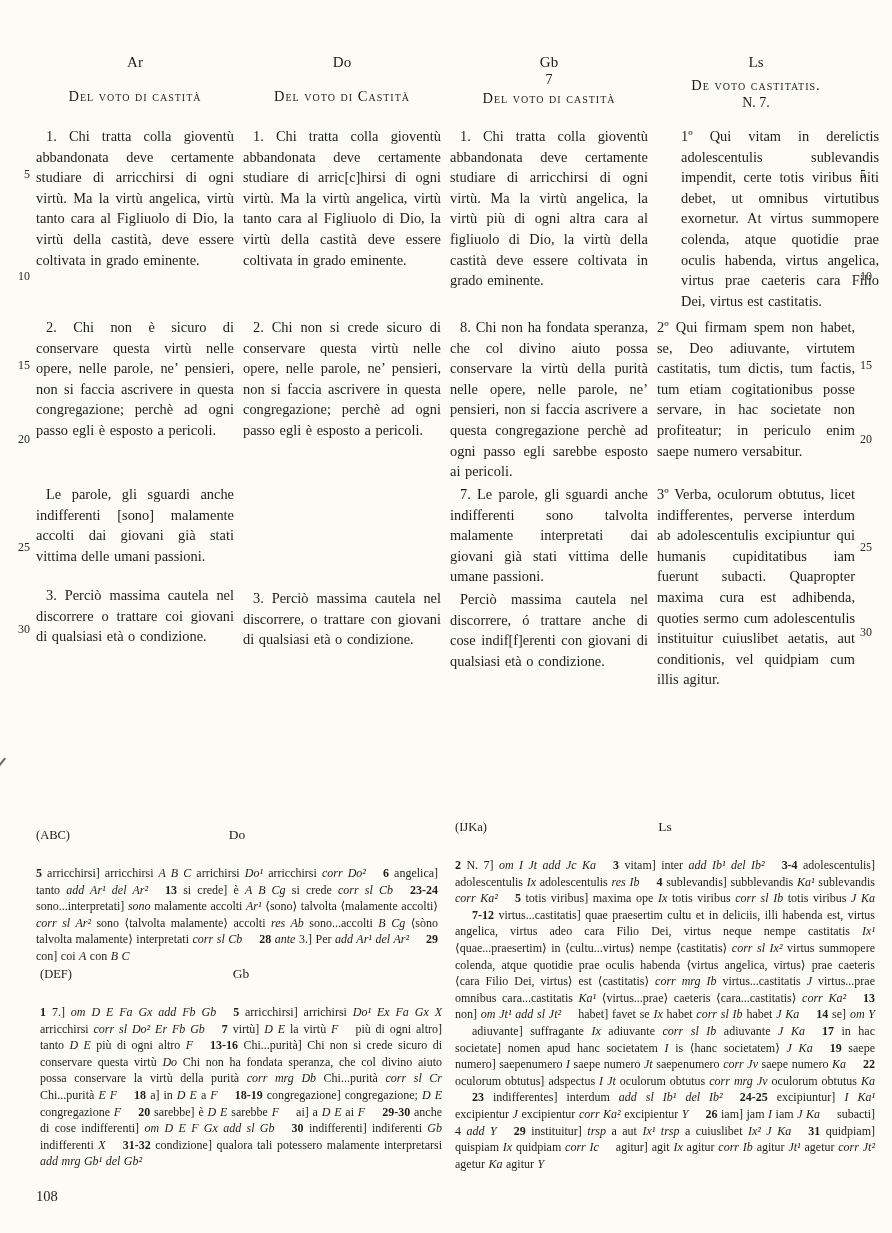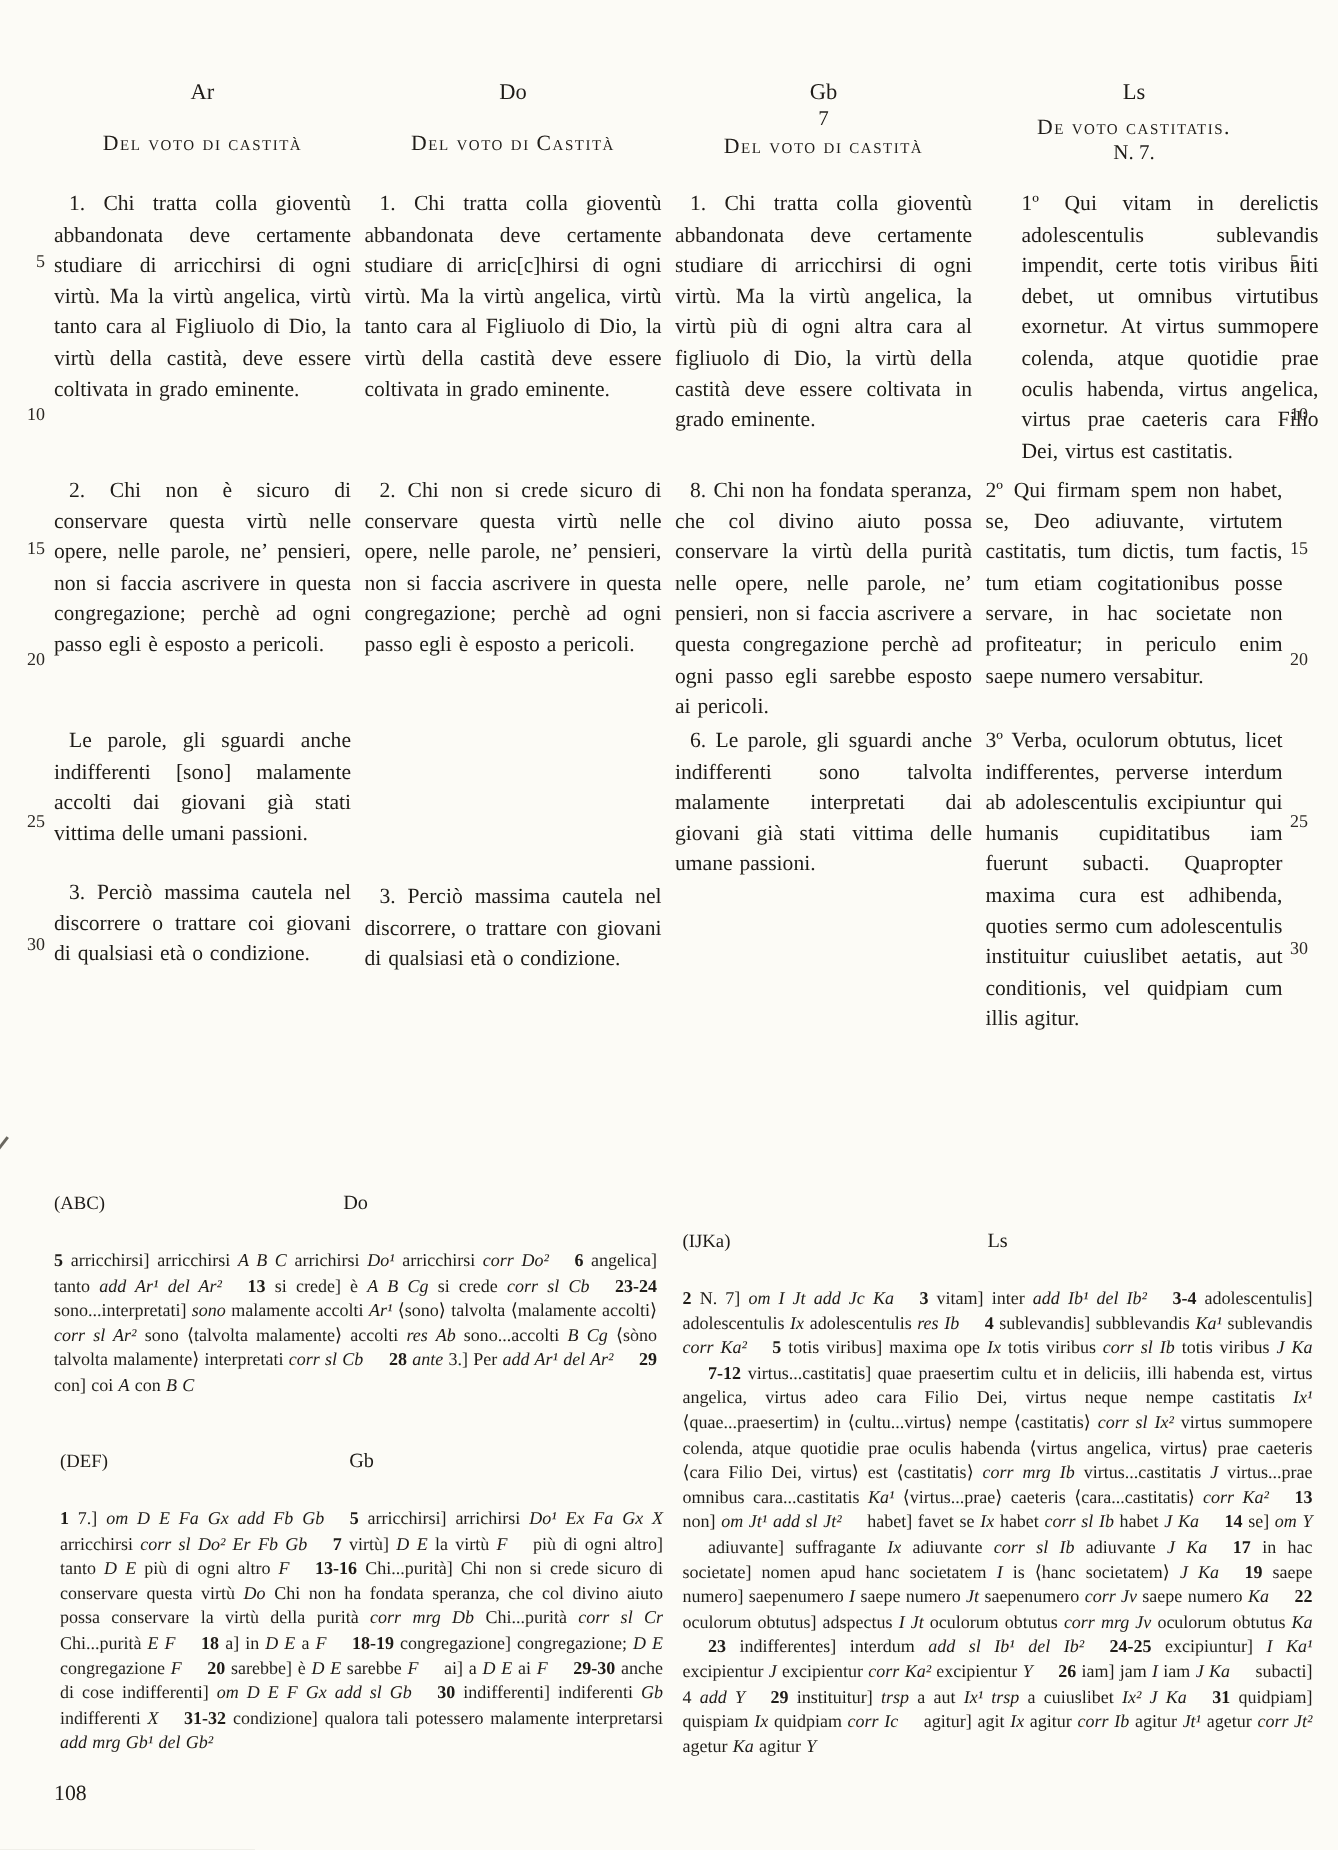--- a/index.html
+++ b/index.html
@@ -61,21 +61,22 @@
   <div class="para ind" style="left:36px; top:317px;">2. Chi non è sicuro di conservare questa virtù nelle opere, nelle parole, ne’ pensieri, non si faccia ascrivere in questa congregazione; perchè ad ogni passo egli è esposto a pericoli.</div>
   <div class="para ind" style="left:36px; top:484px;">Le parole, gli sguardi anche indifferenti [sono] malamente accolti dai giovani già stati vittima delle umani passioni.</div>
   <div class="para ind" style="left:36px; top:585px;">3. Perciò massima cautela nel discorrere o trattare coi giovani di qualsiasi età o condizione.</div>
 
   <div class="para ind" style="left:243px; top:126px;">1. Chi tratta colla gioventù abbandonata deve certamente studiare di arric[c]hirsi di ogni virtù. Ma la virtù angelica, virtù tanto cara al Figliuolo di Dio, la virtù della castità deve essere coltivata in grado eminente.</div>
   <div class="para ind" style="left:243px; top:317px;">2. Chi non si crede sicuro di conservare questa virtù nelle opere, nelle parole, ne’ pensieri, non si faccia ascrivere in questa congregazione; perchè ad ogni passo egli è esposto a pericoli.</div>
   <div class="para ind" style="left:243px; top:588px;">3. Perciò massima cautela nel discorrere, o trattare con giovani di qualsiasi età o condizione.</div>
 
   <div class="para ind" style="left:450px; top:126px;">1. Chi tratta colla gioventù abbandonata deve certamente studiare di arricchirsi di ogni virtù. Ma la virtù angelica, la virtù più di ogni altra cara al figliuolo di Dio, la virtù della castità deve essere coltivata in grado eminente.</div>
   <div class="para ind" style="left:450px; top:317px;">8. Chi non ha fondata speranza, che col divino aiuto possa conservare la virtù della purità nelle opere, nelle parole, ne’ pensieri, non si faccia ascrivere a questa congregazione perchè ad ogni passo egli sarebbe esposto ai pericoli.</div>
-  <div class="para ind" style="left:450px; top:484px;">6. Le parole, gli sguardi anche indifferenti sono talvolta malamente interpretati dai giovani già stati vittima delle umane passioni.</div>
+  <div class="para ind" style="left:450px; top:484px;">7. Le parole, gli sguardi anche indifferenti sono talvolta malamente interpretati dai giovani già stati vittima delle umane passioni.</div>
+  <div class="para ind" style="left:450px; top:589px;">Perciò massima cautela nel discorrere, ó trattare anche di cose indif[f]erenti con giovani di qualsiasi età o condizione.</div>
 
   <div class="para" style="left:657px; top:126px;margin-left:24px;">1º Qui vitam in derelictis adolescentulis sublevandis impendit, certe totis viribus niti debet, ut omnibus virtutibus exornetur. At virtus summopere colenda, atque quotidie prae oculis habenda, virtus angelica, virtus prae caeteris cara Filio Dei, virtus est castitatis.</div>
   <div class="para" style="left:657px; top:317px;">2º Qui firmam spem non habet, se, Deo adiuvante, virtutem castitatis, tum dictis, tum factis, tum etiam cogitationibus posse servare, in hac societate non profiteatur; in periculo enim saepe numero versabitur.</div>
   <div class="para" style="left:657px; top:484px;">3º Verba, oculorum obtutus, licet indifferentes, perverse interdum ab adolescentulis excipiuntur qui humanis cupiditatibus iam fuerunt subacti. Quapropter maxima cura est adhibenda, quoties sermo cum adolescentulis instituitur cuiuslibet aetatis, aut conditionis, vel quidpiam cum illis agitur.</div>
 
   <div class="lnum left" style="left:8px; top:167px;">5</div>
   <div class="lnum left" style="left:8px; top:269px;">10</div>
   <div class="lnum left" style="left:8px; top:358px;">15</div>
   <div class="lnum left" style="left:8px; top:432px;">20</div>
   <div class="lnum left" style="left:8px; top:540px;">25</div>
@@ -83,21 +84,21 @@
 
   <div class="lnum right" style="left:860px; top:167px;">5</div>
   <div class="lnum right" style="left:860px; top:269px;">10</div>
   <div class="lnum right" style="left:860px; top:358px;">15</div>
   <div class="lnum right" style="left:860px; top:432px;">20</div>
   <div class="lnum right" style="left:860px; top:540px;">25</div>
   <div class="lnum right" style="left:860px; top:625px;">30</div>
 
   <div class="stray"></div>
 
-  <div class="appblock" style="left:36px; top:794px; width:402px;">
+  <div class="appblock" style="left:36px; top:827px; width:402px;">
     <div class="apphead">
       <span class="applabel">(ABC)</span>
       <div class="appwitness">Do</div>
     </div>
     <div class="apptext"><span class="seg-b">5 </span><span class="seg-r">arricchirsi] arricchirsi </span><span class="seg-i">A B C</span><span class="seg-r"> arrichirsi </span><span class="seg-i">Do¹</span><span class="seg-r"> arricchirsi </span><span class="seg-i">corr Do²</span><span class="seg-g"> </span><span class="seg-b">6 </span><span class="seg-r">angelica] tanto </span><span class="seg-i">add Ar¹ del Ar²</span><span class="seg-g"> </span><span class="seg-b">13 </span><span class="seg-r">si crede] è </span><span class="seg-i">A B Cg</span><span class="seg-r"> si crede </span><span class="seg-i">corr sl Cb</span><span class="seg-g"> </span><span class="seg-b">23-24 </span><span class="seg-r">sono...interpretati] </span><span class="seg-i">sono</span><span class="seg-r"> malamente accolti </span><span class="seg-i">Ar¹</span><span class="seg-r"> ⟨sono⟩ talvolta ⟨malamente accolti⟩ </span><span class="seg-i">corr sl Ar²</span><span class="seg-r"> sono ⟨talvolta malamente⟩ accolti </span><span class="seg-i">res Ab</span><span class="seg-r"> sono...accolti </span><span class="seg-i">B Cg</span><span class="seg-r"> ⟨sòno talvolta malamente⟩ interpretati </span><span class="seg-i">corr sl Cb</span><span class="seg-g"> </span><span class="seg-b">28 </span><span class="seg-i">ante</span><span class="seg-r"> 3.] Per </span><span class="seg-i">add Ar¹ del Ar²</span><span class="seg-g"> </span><span class="seg-b">29 </span><span class="seg-r">con] coi </span><span class="seg-i">A</span><span class="seg-r"> con </span><span class="seg-i">B C</span></div>
   </div>
 
   <div class="appblock" style="left:40px; top:966px; width:402px;">
     <div class="apphead">
       <span class="applabel">(DEF)</span>

